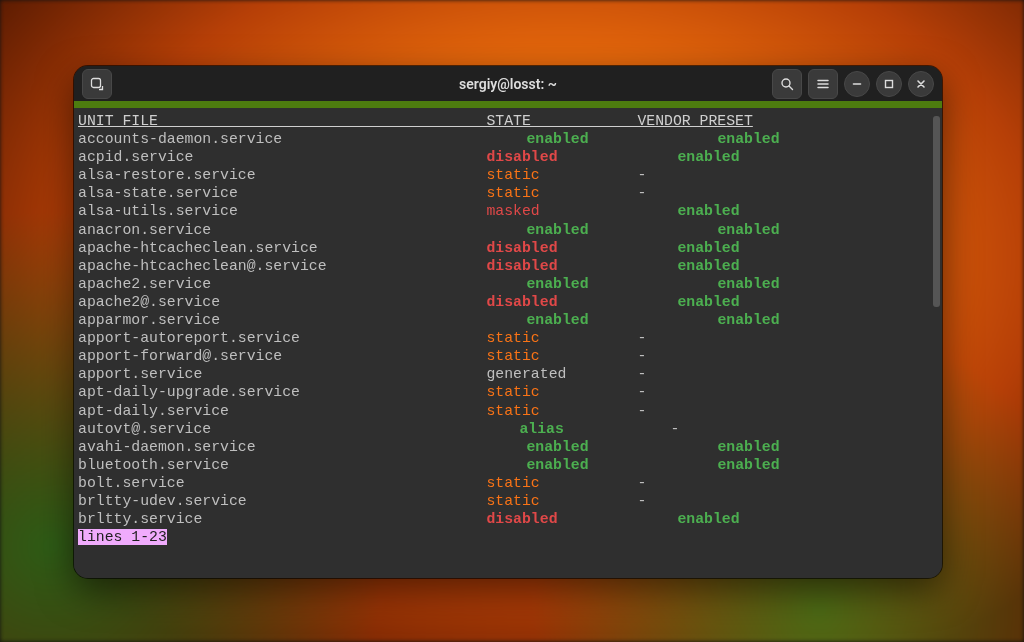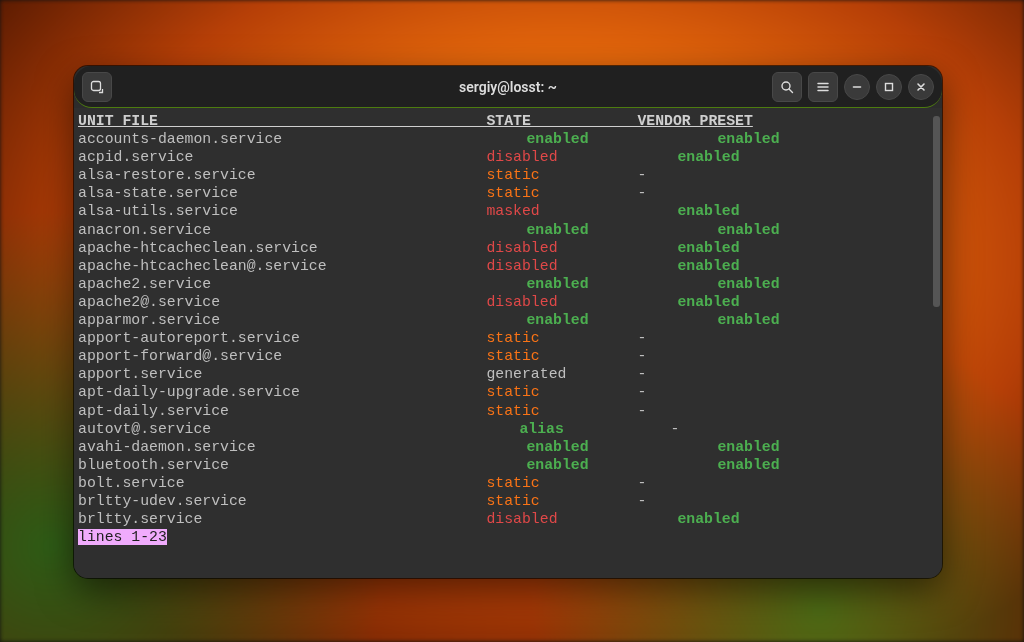--- a/index.html
+++ b/index.html
@@ -35,27 +35,26 @@
       background: #2c2c2c;
       box-shadow: 0 12px 36px rgba(0,0,0,0.55), 0 0 0 1px rgba(0,0,0,0.6);
       overflow: hidden;
       display: flex;
       flex-direction: column;
     }
 
     .titlebar {
       height: 42px;
       background: #202020;
-      border-bottom: 1px solid #4d7c0f;
+      border-bottom: 7px solid #4d7c0f;
       display: flex;
       align-items: center;
       padding: 0 8px;
       position: relative;
       flex-shrink: 0;
-      border-radius: 18px;
     }
 
     .titlebar .title {
       position: absolute;
       left: 0; right: 0;
       text-align: center;
       color: #ddd;
       font-family: -apple-system, BlinkMacSystemFont, "Segoe UI", Roboto, sans-serif;
       font-size: 14px;
       font-weight: 600;
@@ -89,25 +88,25 @@
       overflow: hidden;
     }
 
     .terminal-text {
       font-size: 14.8px;
       line-height: 18.1px;
       white-space: pre;
       font-feature-settings: "liga" 0;
     }
 
-    .hdr { color: #cfcfcf; text-decoration: underline; font-weight: bold; }
+    .hdr { color: #cfcfcf; text-decoration: underline; font-weight: normal; }
     .row-unit  { color: #bfbfbf; }
     .row-plain { color: #bfbfbf; }
     .st-enabled  { color: #4caf50; font-weight: bold; margin-left: 40px; }
-    .st-disabled { color: #e04848; font-weight: normal; }
+    .st-disabled { color: #e04848; font-weight: bold; }
     .st-masked   { color: #e04848; font-weight: normal; text-align: right; }
     .st-alias    { color: #4caf50; font-weight: bold; margin-left: 33px; }
     .st-static    { color: #f97316; }
     .st-generated { color: #bfbfbf; }
     .st-dash      { color: #bfbfbf; }
 
     .pager {
       display: inline;
       background: #f0abfc;
       color: #1e1e1e;

